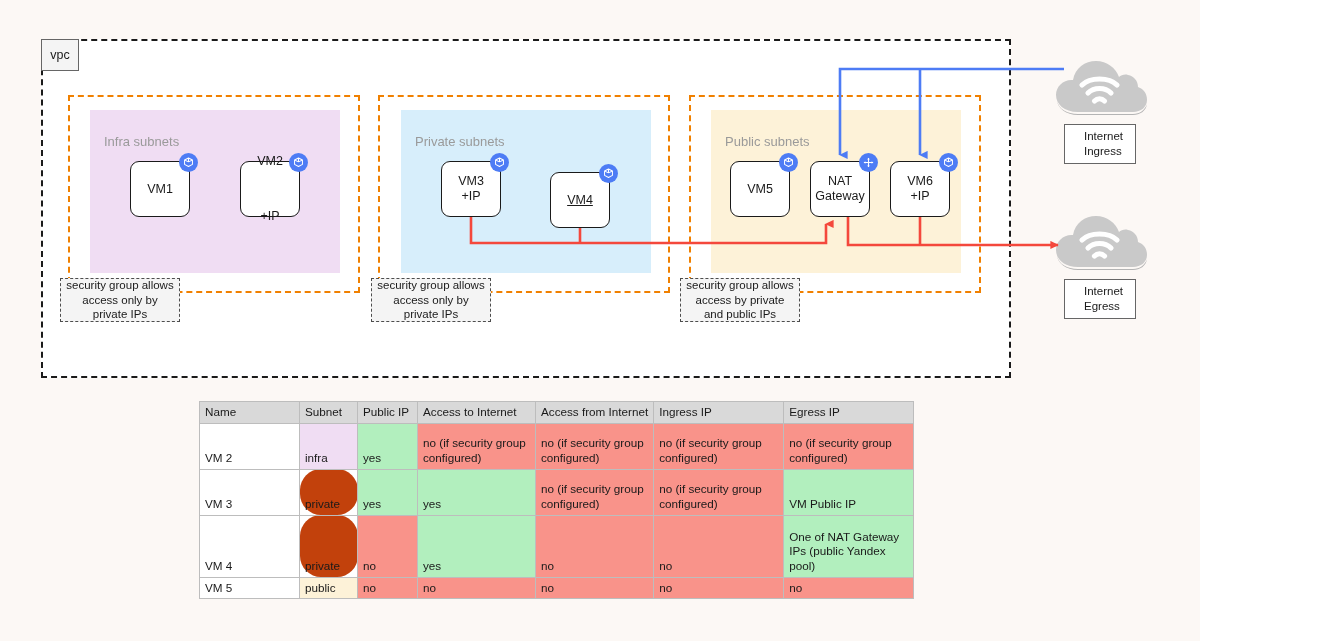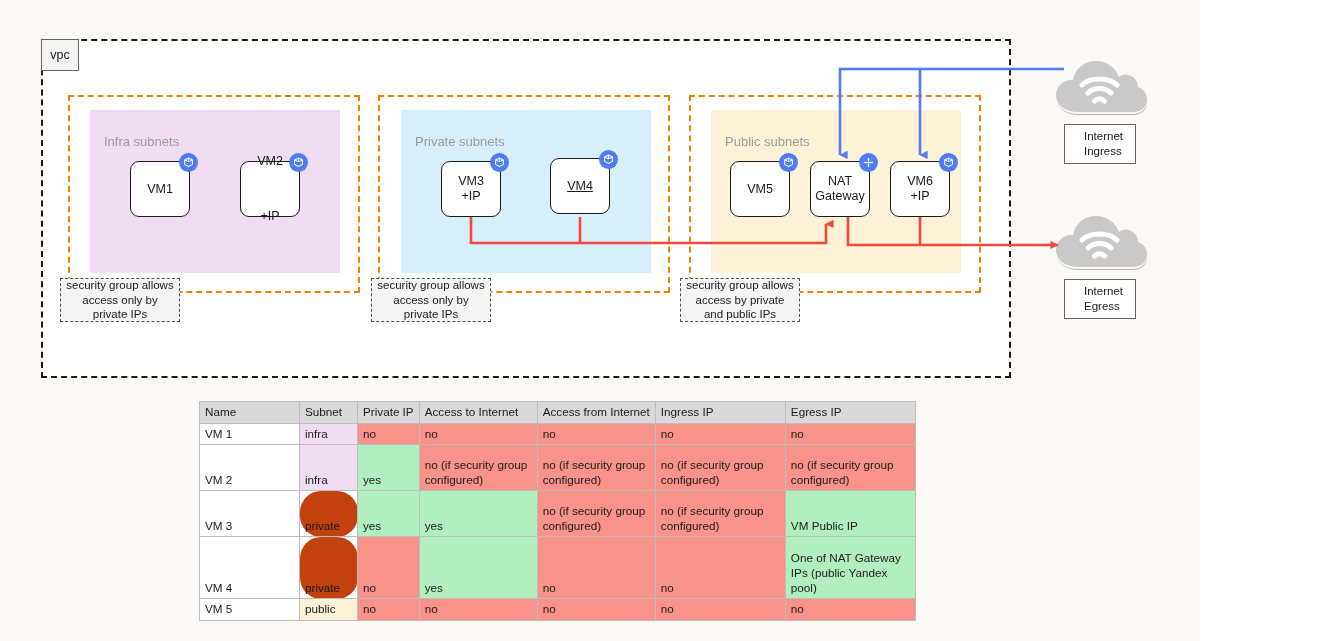--- a/index.html
+++ b/index.html
@@ -86,21 +86,21 @@
     width: 19px; height: 19px;
     border-radius: 50%;
     background: #4d7cf5;
     display: flex; align-items: center; justify-content: center;
   }
   .badge svg { display: block; }
 
   #node-vm1 { left: 130px; top: 161px; }
   #node-vm2 { left: 240px; top: 161px; gap: 40px; }
   #node-vm3 { left: 441px; top: 161px; }
-  #node-vm4 { left: 550px; top: 158px; text-decoration: underline; }
+  #node-vm4 { left: 550px; top: 172px; text-decoration: underline; }
   #node-vm5 { left: 730px; top: 161px; }
   #node-nat { left: 810px; top: 161px; }
   #node-vm6 { left: 890px; top: 161px; text-align: right; }
 
   
   .sg-note {
     position: absolute;
     background: #f4f4f4;
     border: 1.5px dashed #4d4d4d;
     display: flex; align-items: center; justify-content: center;
@@ -336,37 +336,28 @@
       <span>Egress</span>
     </div>
   </div>
 
   <div class="tbl-wrap">
     <table class="matrix">
       <thead>
         <tr>
           <th class="c-name">Name</th>
           <th class="c-subnet">Subnet</th>
-          <th class="c-pubip">Private IP</th>
+          <th class="c-pubip">Public IP</th>
           <th class="c-a2i">Access to Internet</th>
           <th class="c-afi">Access from Internet</th>
           <th class="c-ing">Ingress IP</th>
           <th class="c-egr">Egress IP</th>
         </tr>
       </thead>
       <tbody id="matrix-body">
-          <tr>
-            <td class="c-name plain">VM 1</td>
-            <td class="c-subnet s-infra">infra</td>
-            <td class="c-pubip red">no</td>
-            <td class="c-a2i red">no</td>
-            <td class="c-afi red">no</td>
-            <td class="c-ing red">no</td>
-            <td class="c-egr red">no</td>
-          </tr>
           <tr style="height: 46px;">
             <td class="c-name plain">VM 2</td>
             <td class="c-subnet s-infra">infra</td>
             <td class="c-pubip green">yes</td>
             <td class="c-a2i red">no (if security group configured)</td>
             <td class="c-afi red">no (if security group configured)</td>
             <td class="c-ing red">no (if security group configured)</td>
             <td class="c-egr red">no (if security group configured)</td>
           </tr>
           <tr style="height: 46px;">

